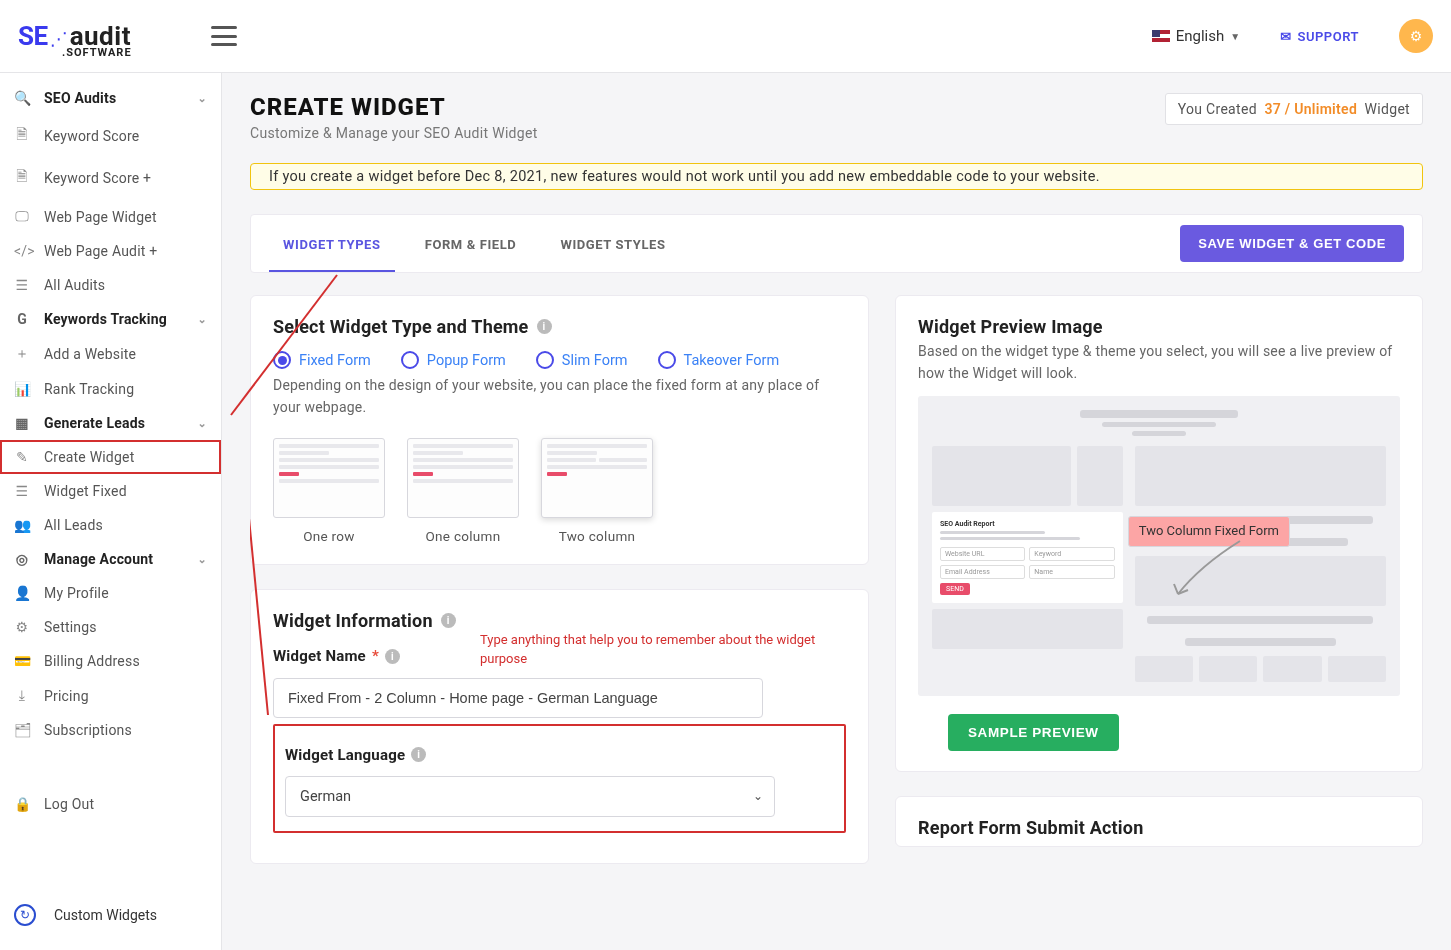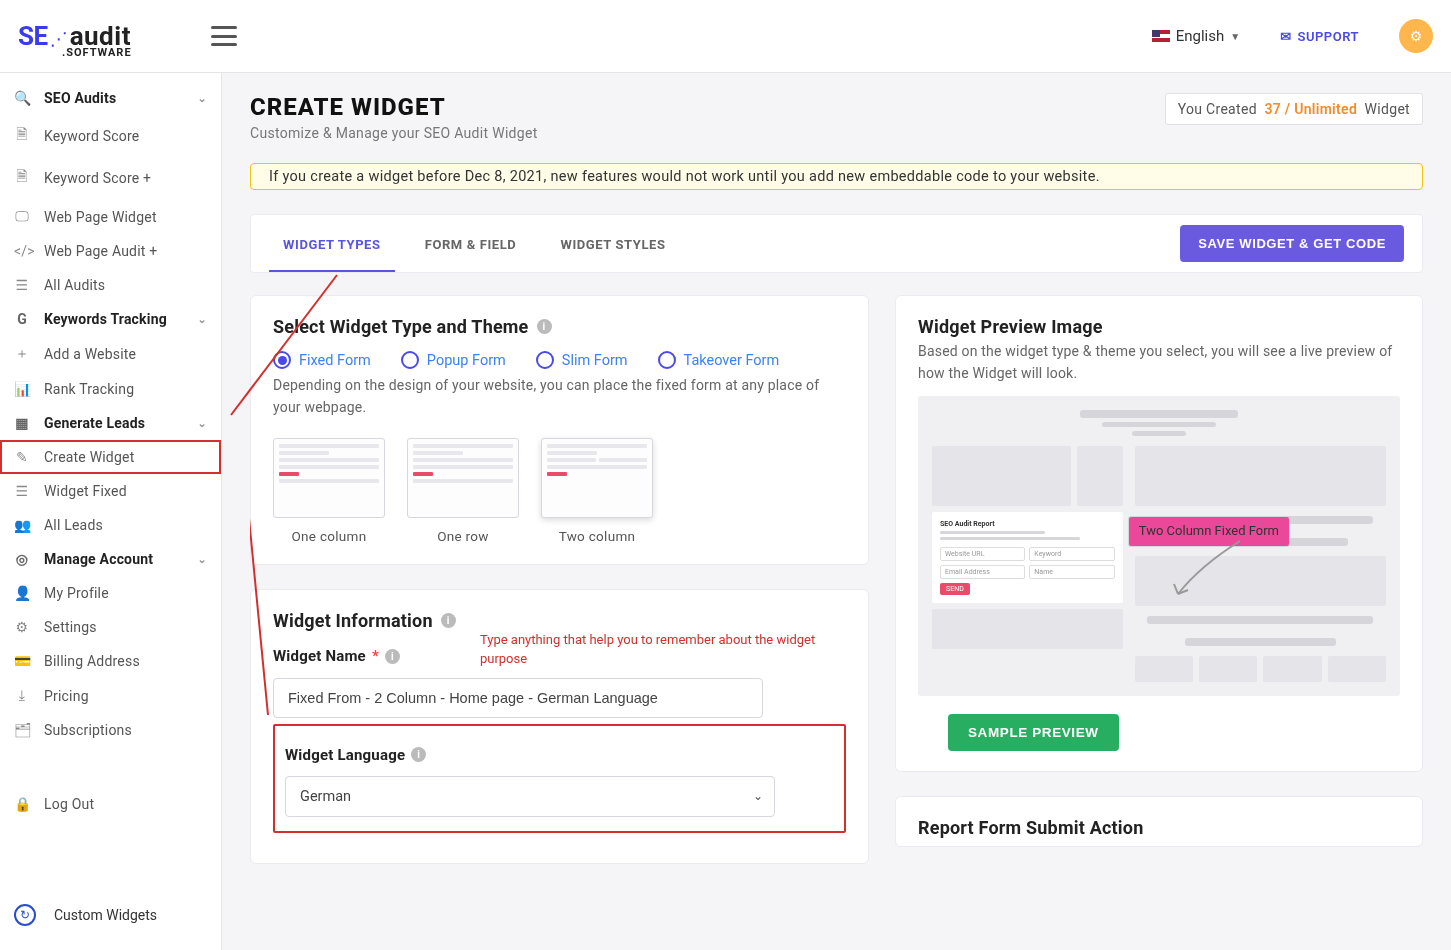--- a/index.html
+++ b/index.html
@@ -78,21 +78,21 @@
 .select-input { width: 100%; border: 1px solid #d7d7dd; border-radius: 4px; padding: 11px 40px 11px 14px; font-size: 14.5px; color: #444; background:#fff; }
 .select-chev { position: absolute; right: 12px; top: 50%; transform: translateY(-50%); font-size: 12px; color: #555; pointer-events: none; }
 .lang-highlight { border: 2px solid #d32f2f; border-radius: 2px; padding: 4px 10px 14px; margin-top: 6px; }
 
 .preview-frame { background: #f0f0f3; border-radius: 3px; height: 300px; margin-top: 12px; position: relative; padding: 10px 14px; overflow: hidden; }
 .pf-line { height: 8px; background: #d5d5da; border-radius: 3px; margin: 4px auto; }
 .pf-cols { display: flex; gap: 12px; margin-top: 10px; }
 .pf-box { background: #e4e4e9; border-radius: 2px; }
 .pf-form { background: #fff; border-radius: 2px; padding: 8px; font-size: 7px; }
 .pf-send { background: #e84c6a; color: #fff; font-size: 7px; padding: 2px 6px; display: inline-block; border-radius: 2px; margin-top: 4px; }
-.pf-label { position: absolute; right: 110px; top: 120px; background: #ec4899; border: 1px solid #d7d7dd; border-radius: 3px; padding: 6px 10px; font-size: 13px; color: #333; text-align: center; line-height: 1.3; }
+.pf-label { position: absolute; right: 110px; top: 120px; background: #fca5a5; border: 1px solid #d7d7dd; border-radius: 3px; padding: 6px 10px; font-size: 13px; color: #333; text-align: center; line-height: 1.3; }
 .sample-btn { background: #27ae60; color: #fff; border: none; border-radius: 4px; padding: 11px 20px; font-size: 13.5px; font-weight: 700; letter-spacing: 0.6px; margin-top: 18px; cursor: pointer; }
 
 .arrow-svg { position: absolute; pointer-events: none; z-index: 5; }
 .arrow1 { top: 0; left: -32px; width: 210px; height: 220px; }
 .arrow2 { top: 0; left: 0; width: 60px; height: 430px; }
 .pf-arrow-svg { position:absolute; right: 150px; top: 140px; width: 80px; height: 70px; }
 .pf-input { border:1px solid #ddd; border-radius:2px; padding:2px 4px; margin-top:4px; color:#999; }
 .pf-row { display:flex; gap:4px; }
 .pf-row > div { flex:1; }
 </style>
@@ -277,32 +277,32 @@
           <div class="thumbs">
             <div class="thumb-wrap">
               <div class="thumb">
                   <div class="t-bar"></div>
                   <div class="t-bar sm"></div>
                   <div class="t-bar"></div>
                   <div class="t-bar"></div>
                   <div class="t-bar red"></div>
                   <div class="t-bar"></div>
                 </div>
-              <div class="thumb-label">One column</div>
+              <div class="thumb-label">One row</div>
             </div>
             <div class="thumb-wrap">
               <div class="thumb">
                   <div class="t-bar"></div>
                   <div class="t-bar sm"></div>
                   <div class="t-bar"></div>
                   <div class="t-bar"></div>
                   <div class="t-bar red"></div>
                   <div class="t-bar"></div>
                 </div>
-              <div class="thumb-label">One row</div>
+              <div class="thumb-label">One column</div>
             </div>
             <div class="thumb-wrap">
               <div class="thumb sel">
                   <div class="t-bar"></div>
                   <div class="t-bar sm"></div>
                   <div style="display:flex;gap:3px">
                     <div class="t-bar" style="flex:1"></div>
                     <div class="t-bar" style="flex:1"></div>
                   </div>
                   <div class="t-bar"></div>

